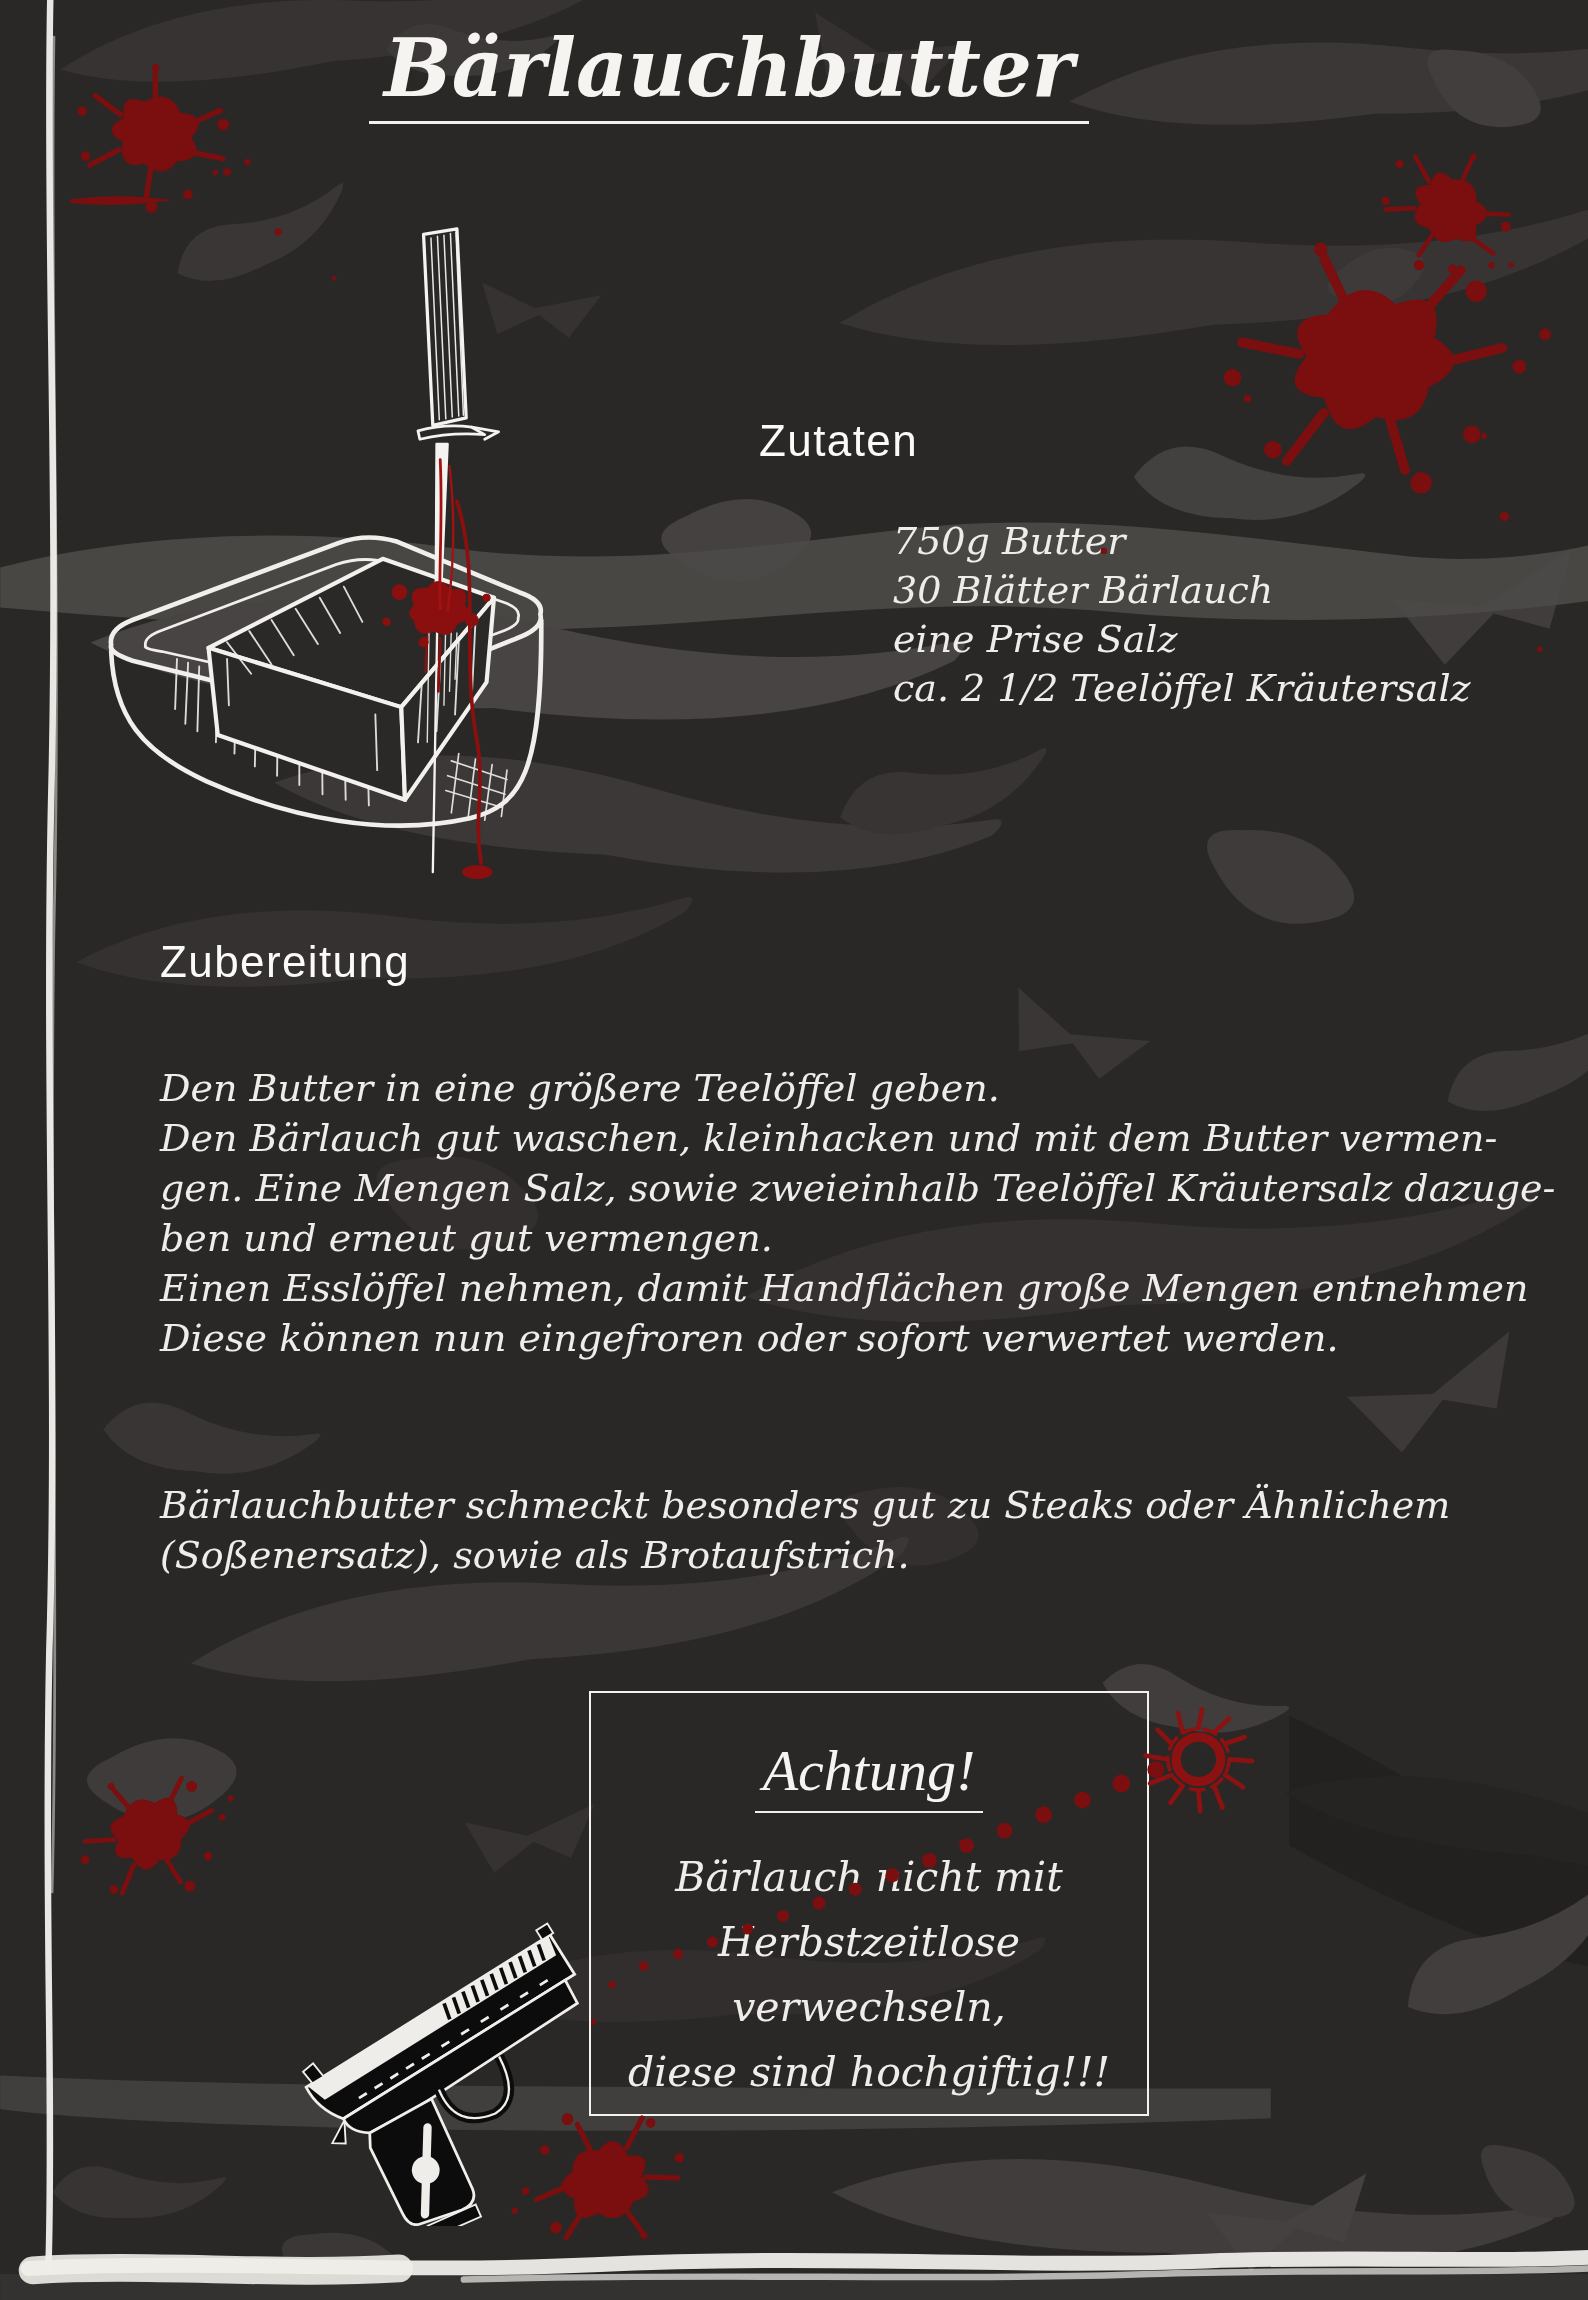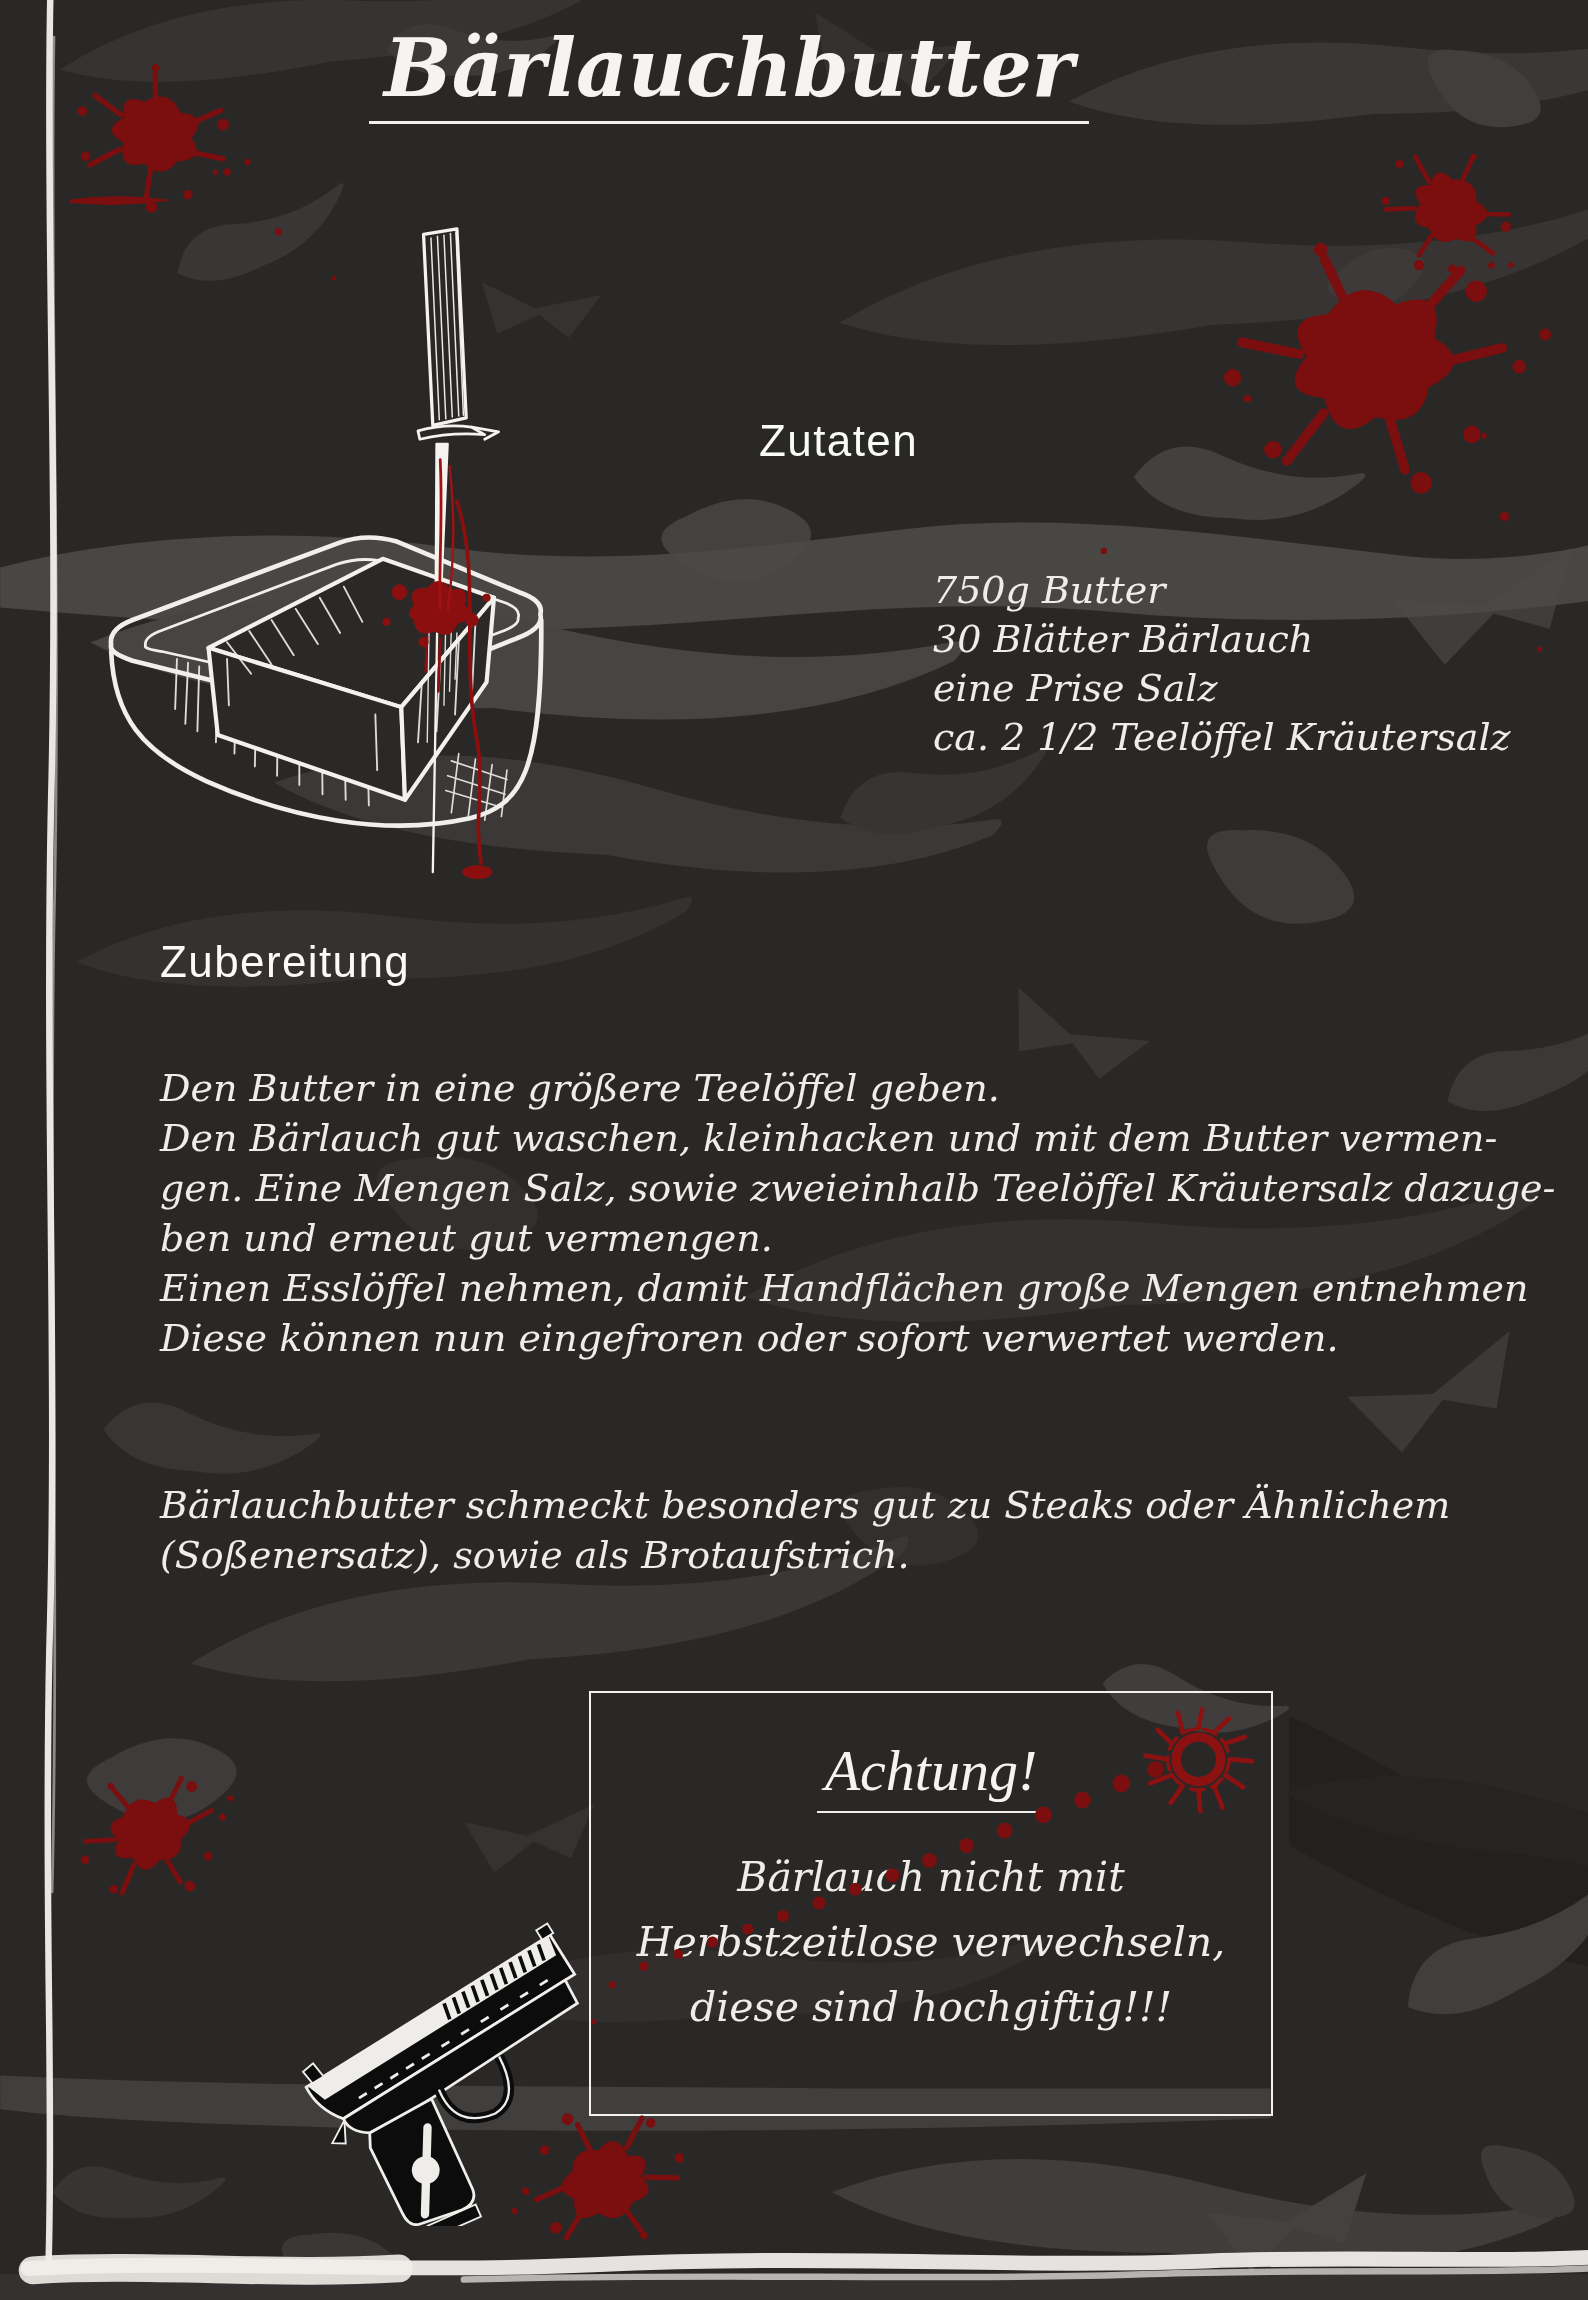--- a/index.html
+++ b/index.html
@@ -15,26 +15,26 @@
   }
   .sans-h{
     font-family:"Liberation Sans",sans-serif;color:#fafaf8;font-weight:400;letter-spacing:1.4px;text-align:right;
   }
   #title-wrap{left:0;top:26px;width:1458px;text-align:center;z-index:4;}
   #title{
     display:inline-block;font-family:"DejaVu Serif",serif;font-style:italic;font-weight:700;
     font-size:80px;color:#f6f4f1;border-bottom:3.7px solid #f3f1ee;padding:0 15px 11px 15px;line-height:1.05;
   }
   #zutaten-heading{left:759px;top:416px;font-size:44px;z-index:4;}
-  #ingredients{left:893px;top:566px;font-size:38px;line-height:49px;z-index:4;margin-left:40px;}
+  #ingredients{left:893px;top:517px;font-size:38px;line-height:49px;z-index:4;}
   #zubereitung-heading{left:160px;top:937px;font-size:44px;z-index:4;}
   #prep-para-1{left:160px;top:1063px;font-size:38px;line-height:50px;z-index:4;width:1410px;}
   #prep-para-2{left:160px;top:1480px;font-size:38px;line-height:50px;z-index:4;width:1410px;font-style:italic;}
   #warning-box{
-    left:589px;top:1691px;width:684px;height:425px;box-sizing:border-box;
+    left:589px;top:1691px;width:560px;height:425px;box-sizing:border-box;
     border:2.8px solid #f4f2ef;text-align:center;z-index:3;
   }
   #warning-heading{
     display:inline-block;margin-top:48px;font-family:"Liberation Serif",serif;font-style:italic;
     font-size:58px;color:#f6f4f1;border-bottom:2.8px solid #f1efec;padding:0 7.4px 9.3px 7.4px;line-height:1.05;
   }
   #warning-lines{margin-top:32px;font-size:41px;line-height:65px;}
   #butter-illustration{left:88px;top:223px;width:482px;height:705px;z-index:2;}
   #decor-layer{z-index:6;pointer-events:none;}
   #gun-illustration{left:274px;top:1855px;width:436px;height:371px;z-index:6;}

